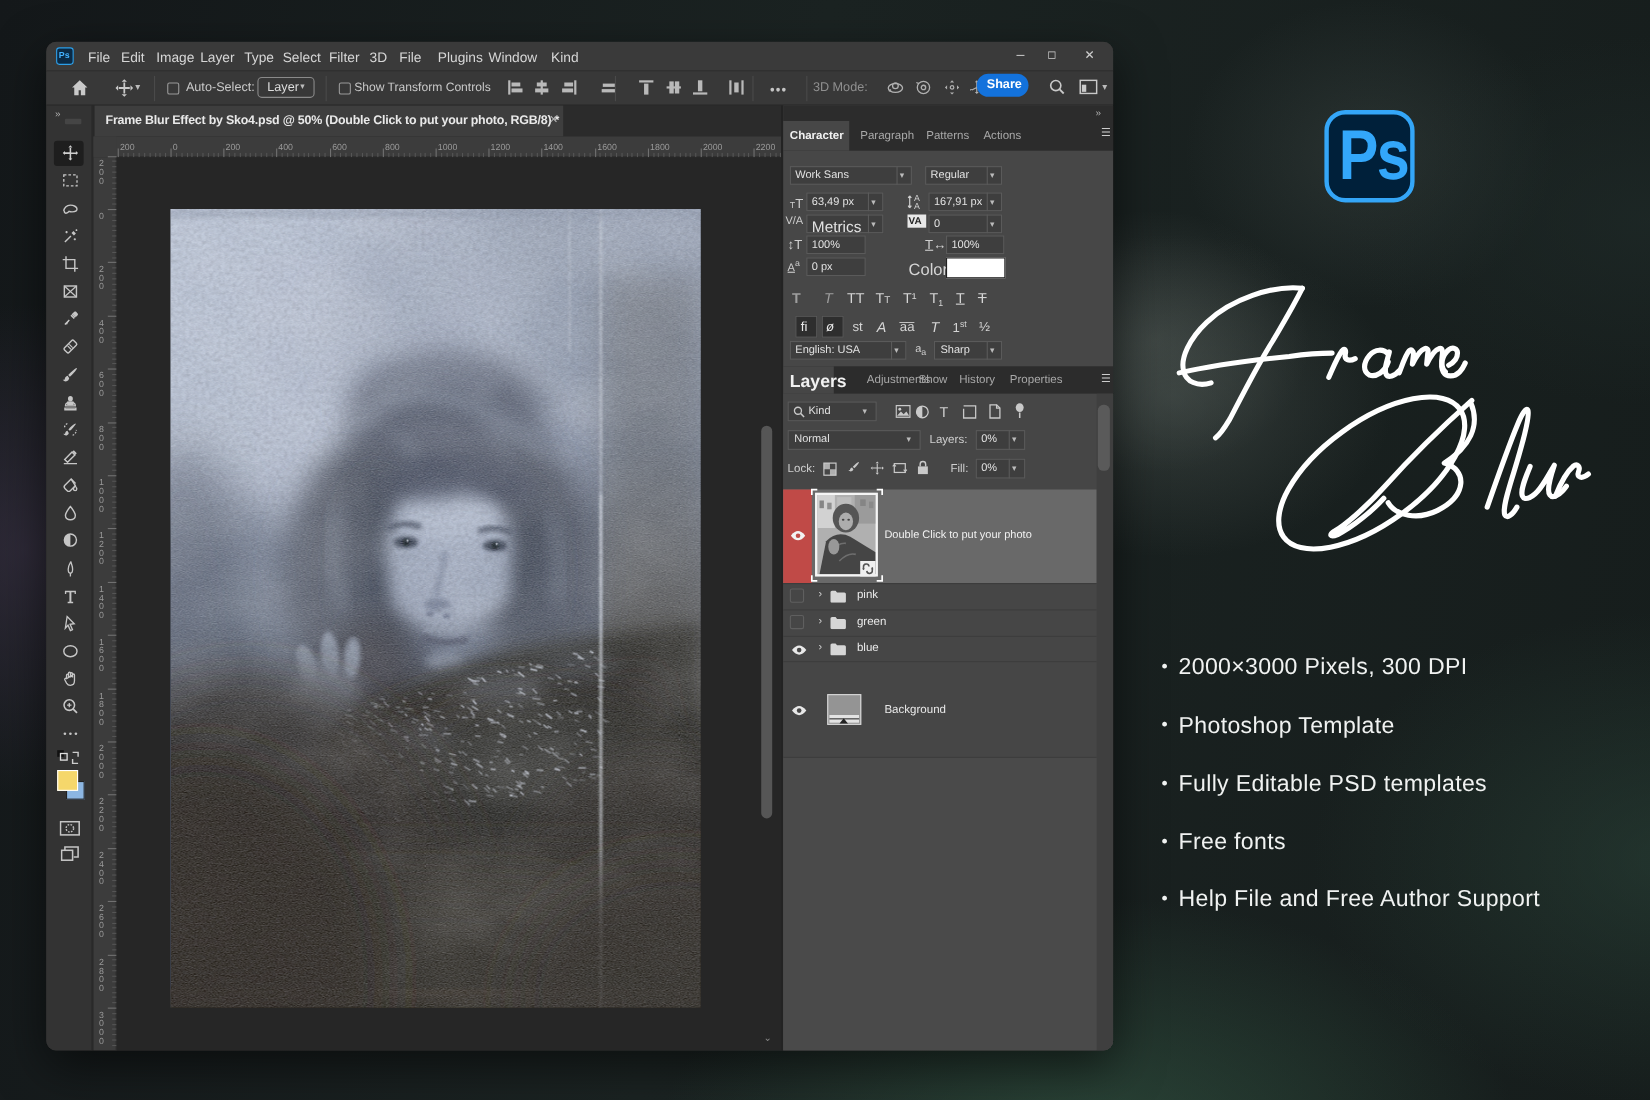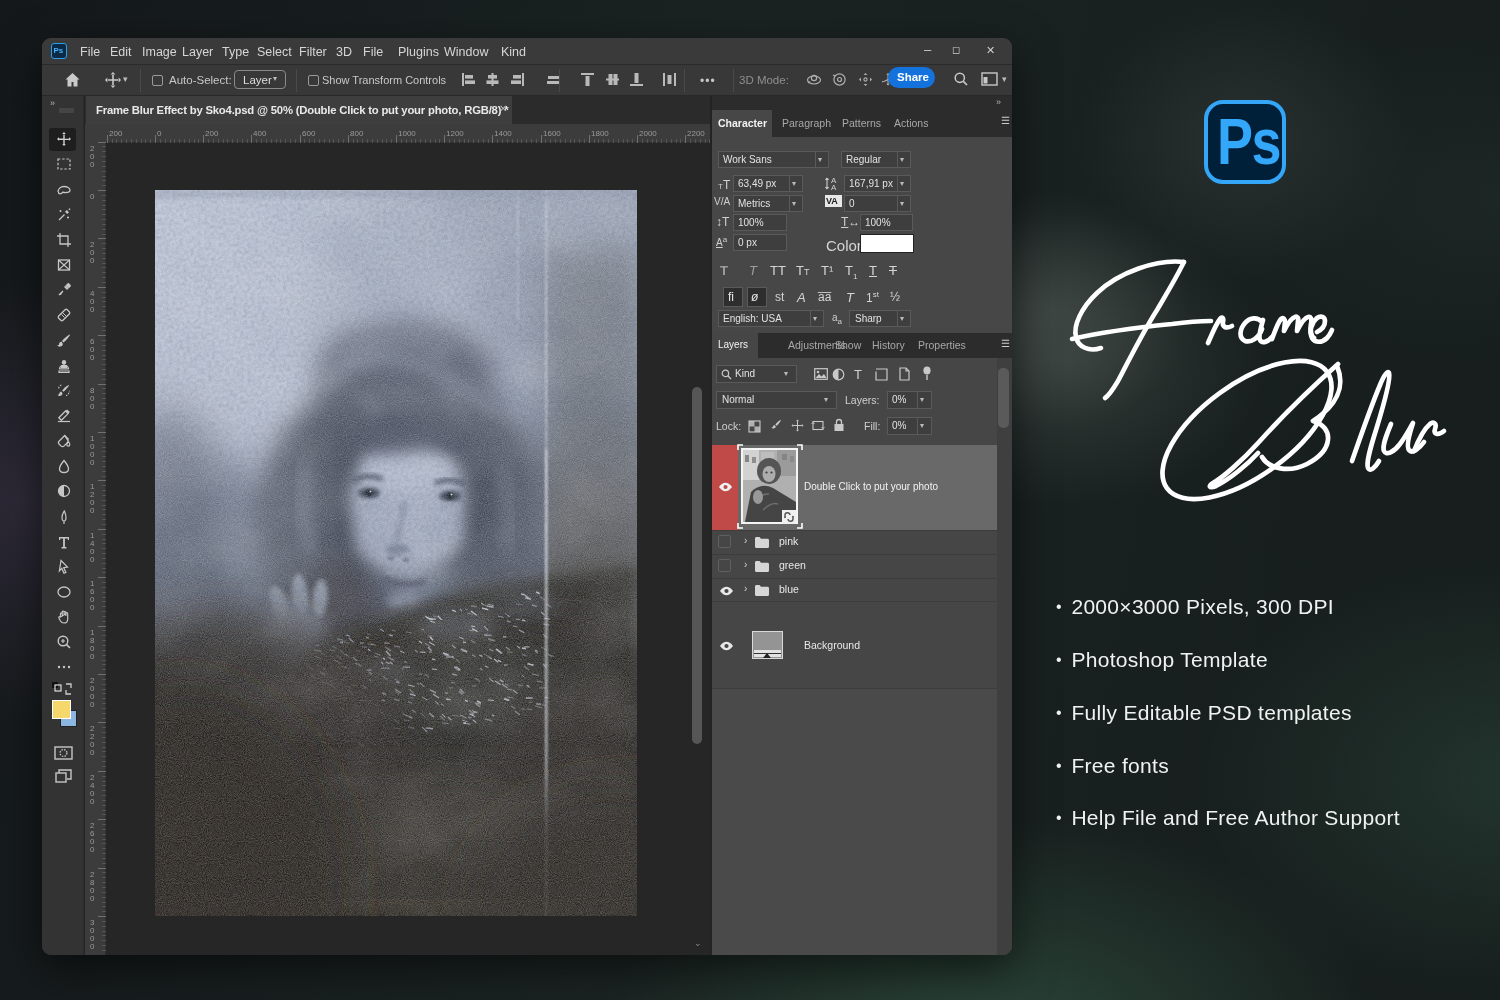--- a/index.html
+++ b/index.html
@@ -1095,21 +1095,21 @@
       <text x="6" y="7" font-size="8" fill="#cfcfcf" font-family="Liberation Sans">A</text>
       <text x="6" y="14" font-size="8" fill="#cfcfcf" font-family="Liberation Sans">A</text>
     </svg>
 <div class="abs" style="left:802px;top:137px;width:67px;height:17px;background:#3e3e3e;border:1px solid #5a5a5a"></div>
 <span class="abs" style="left:807px;top:140px;font-size:10px;color:#e2e2e2">167,91 px</span>
 <div class="abs" style="left:855px;top:137px;width:1px;height:17px;background:#5a5a5a"></div>
 <span class="abs" style="left:858px;top:141px;font-size:8px;color:#bbb">▾</span>
 
 <span class="abs" style="left:672px;top:158px;font-size:10px;color:#cfcfcf">V/A</span>
 <div class="abs" style="left:691px;top:157px;width:70px;height:17px;background:#3e3e3e;border:1px solid #5a5a5a"></div>
-<span class="abs" style="left:696px;top:160px;font-size:10px;color:#e2e2e2">Metrics</span>
+<span class="abs" style="left:696px;top:160px;font-size:14px;color:#e2e2e2">Metrics</span>
 <div class="abs" style="left:747px;top:157px;width:1px;height:17px;background:#5a5a5a"></div>
 <span class="abs" style="left:750px;top:161px;font-size:8px;color:#bbb">▾</span>
 <div class="abs" style="left:783px;top:157px;width:17px;height:12px;background:#e8e8e8"></div>
 <span class="abs" style="left:784px;top:158px;font-size:9px;font-weight:bold;color:#222">VA</span>
 <div class="abs" style="left:802px;top:157px;width:67px;height:17px;background:#3e3e3e;border:1px solid #5a5a5a"></div>
 <span class="abs" style="left:807px;top:160px;font-size:10px;color:#e2e2e2">0</span>
 <div class="abs" style="left:855px;top:157px;width:1px;height:17px;background:#5a5a5a"></div>
 <span class="abs" style="left:858px;top:161px;font-size:8px;color:#bbb">▾</span>
 
 <span class="abs" style="left:674px;top:177px;font-size:12px;color:#cfcfcf">↕T</span>
@@ -1150,21 +1150,21 @@
 <div class="abs" style="left:768px;top:272px;width:1px;height:17px;background:#5a5a5a"></div>
 <span class="abs" style="left:771px;top:276px;font-size:8px;color:#bbb">▾</span>
 <span class="abs" style="left:790px;top:274px;font-size:10px;color:#cfcfcf">a<span style="font-size:8px;vertical-align:sub">a</span></span>
 <div class="abs" style="left:807px;top:272px;width:62px;height:17px;background:#3e3e3e;border:1px solid #5a5a5a"></div>
 <span class="abs" style="left:813px;top:275px;font-size:10px;color:#e2e2e2">Sharp</span>
 <div class="abs" style="left:855px;top:272px;width:1px;height:17px;background:#5a5a5a"></div>
 <span class="abs" style="left:858px;top:276px;font-size:8px;color:#bbb">▾</span>
 
 <div class="abs" style="left:670px;top:295px;width:300px;height:25px;background:#2c2c2c"></div>
 <div class="abs" style="left:670px;top:295px;width:46px;height:25px;background:#464646"></div>
-<span class="abs" style="left:676px;top:301px;font-size:10px;font-weight:normal;color:#f2f2f2">Layers</span>
+<span class="abs" style="left:676px;top:301px;font-size:16px;font-weight:bold;color:#f2f2f2">Layers</span>
 <span class="abs" style="left:746px;top:301px;font-size:10.5px;color:#a8a8a8">Adjustments</span>
 <span class="abs" style="left:793px;top:301px;font-size:10.5px;color:#a8a8a8">Show</span>
 <span class="abs" style="left:830px;top:301px;font-size:10.5px;color:#a8a8a8">History</span>
 <span class="abs" style="left:876px;top:301px;font-size:10.5px;color:#a8a8a8">Properties</span>
 <span class="abs" style="left:959px;top:300px;font-size:10px;color:#cccccc">☰</span>
 <div class="abs" style="left:670px;top:320px;width:300px;height:597px;background:#464646"></div>
 
 <div class="abs" style="left:674px;top:327px;width:81px;height:18px;background:#3e3e3e;border:1px solid #5a5a5a"></div>
 <svg class="abs" style="left:679px;top:331px" width="11" height="11" viewBox="0 0 11 11">
       <circle cx="4.4" cy="4.4" r="3.2" fill="none" stroke="#c9c9c9" stroke-width="1.2"></circle>

